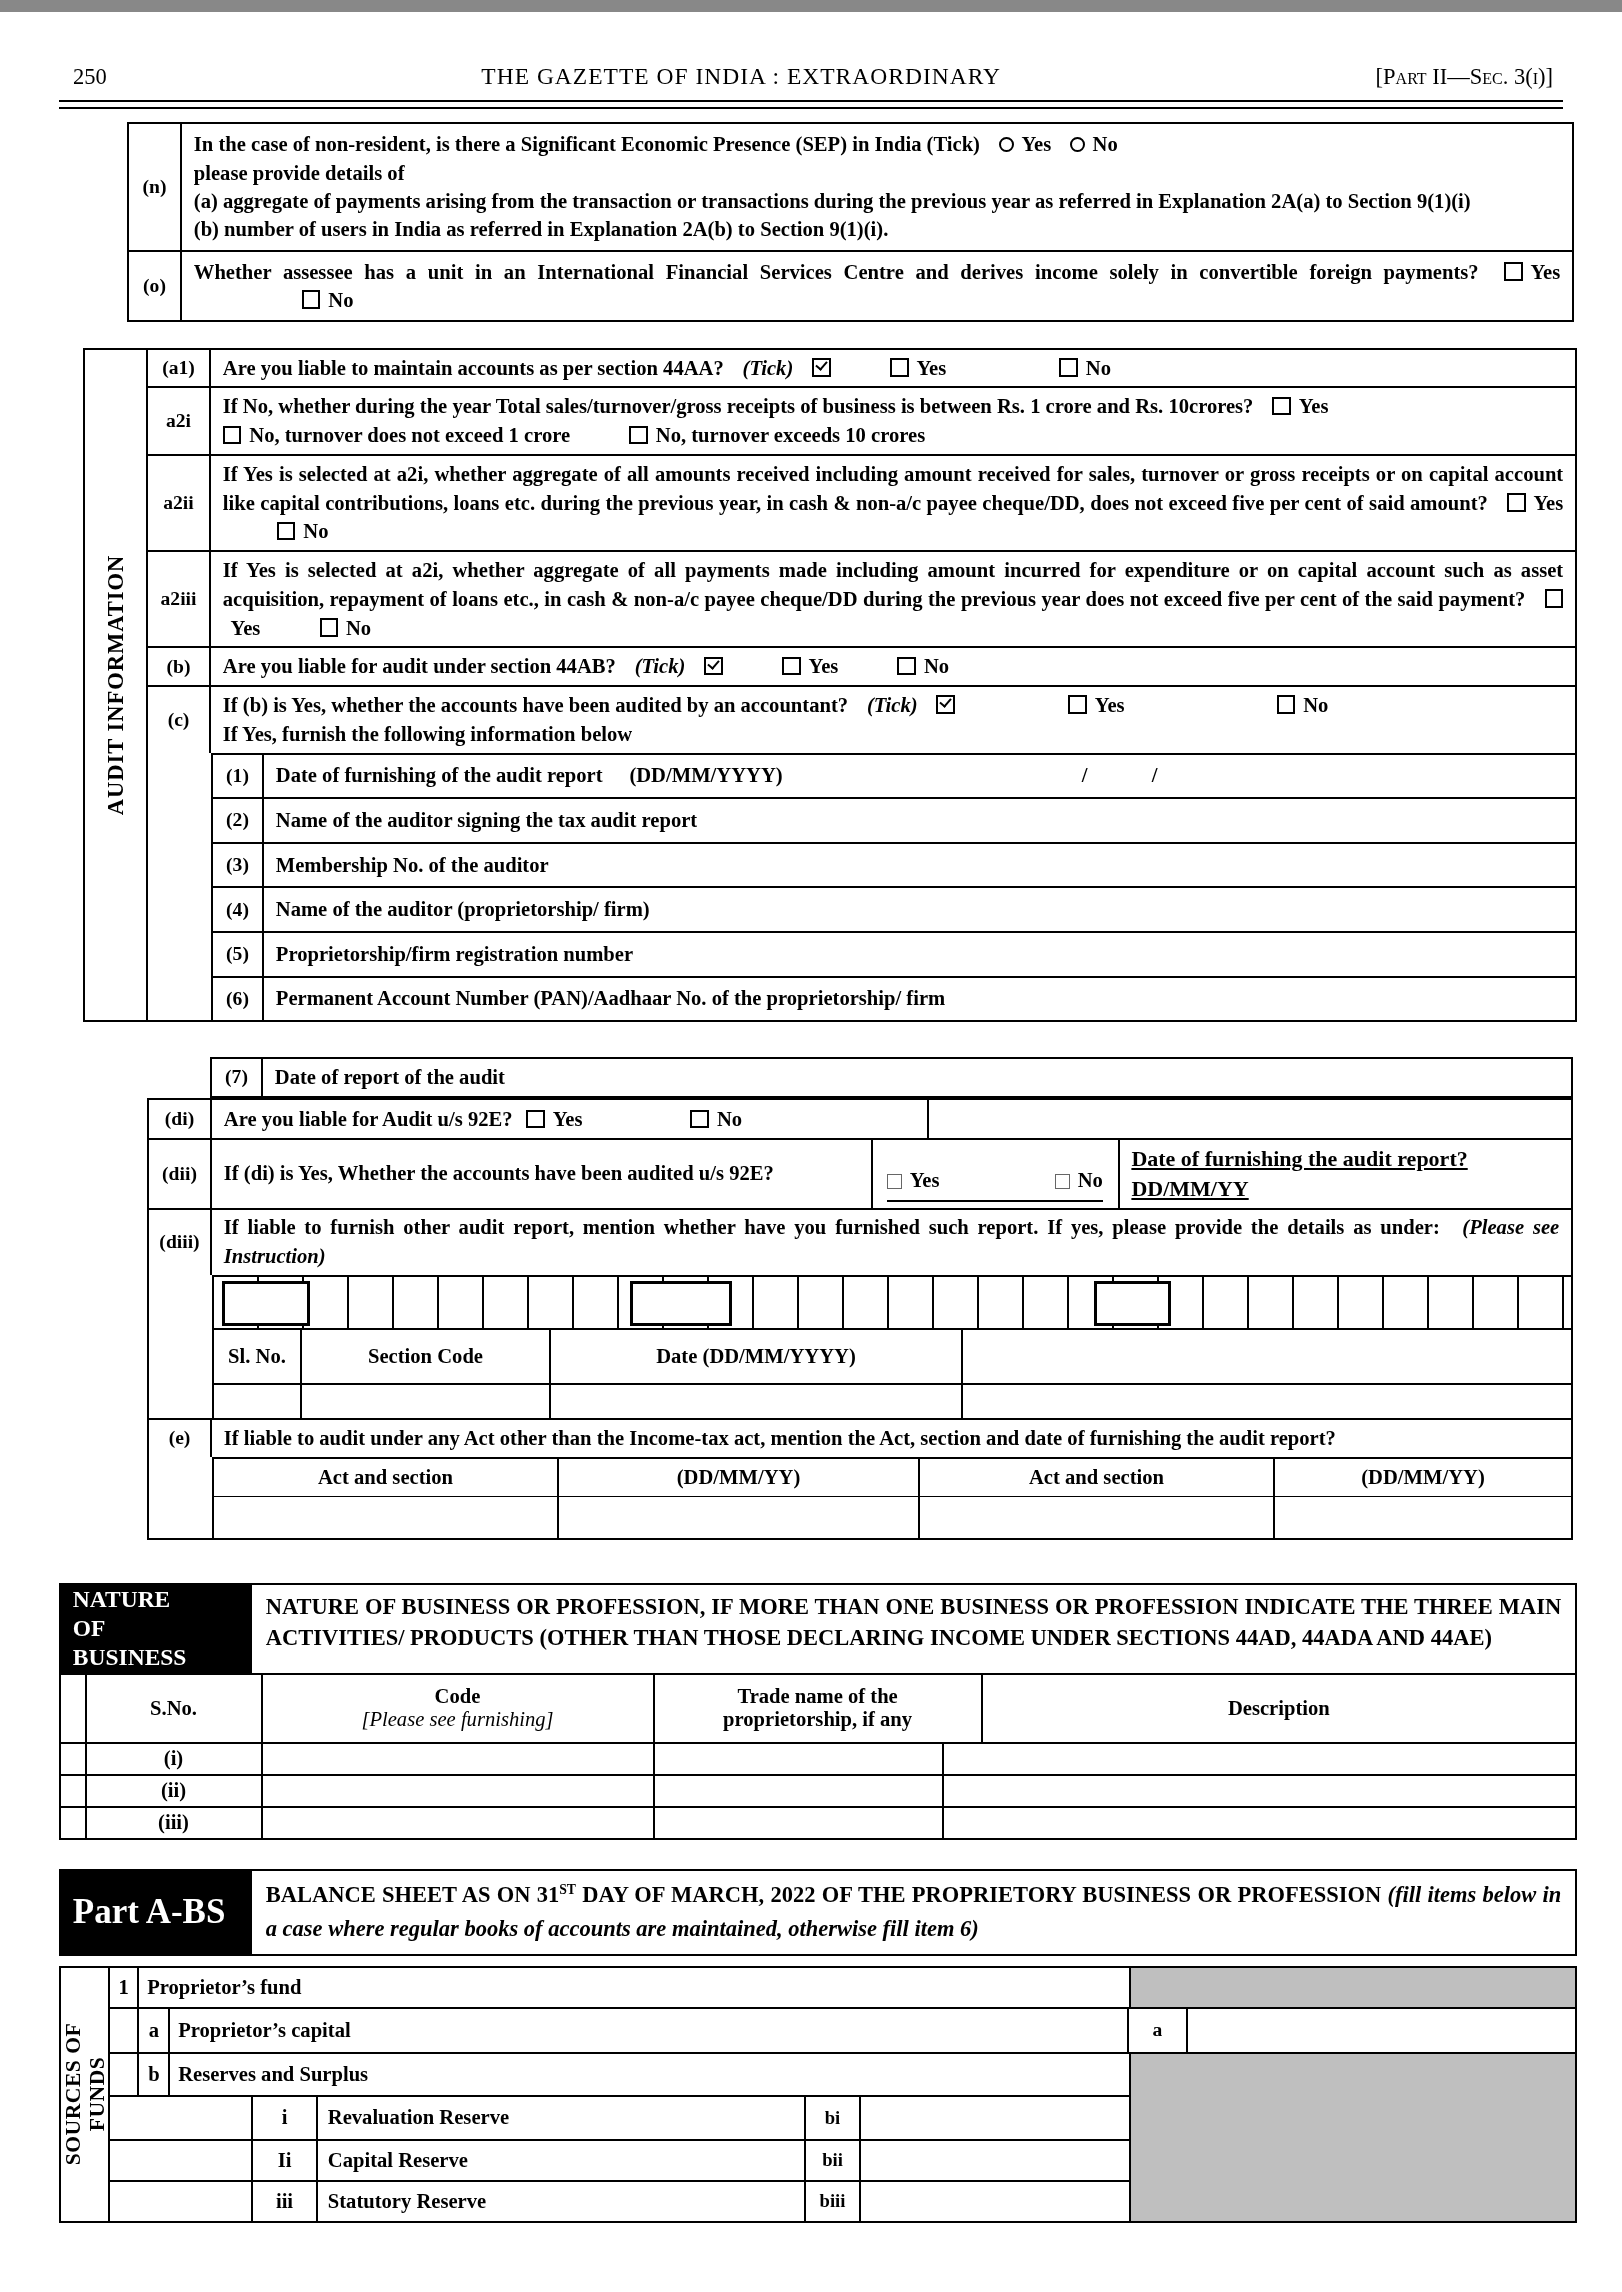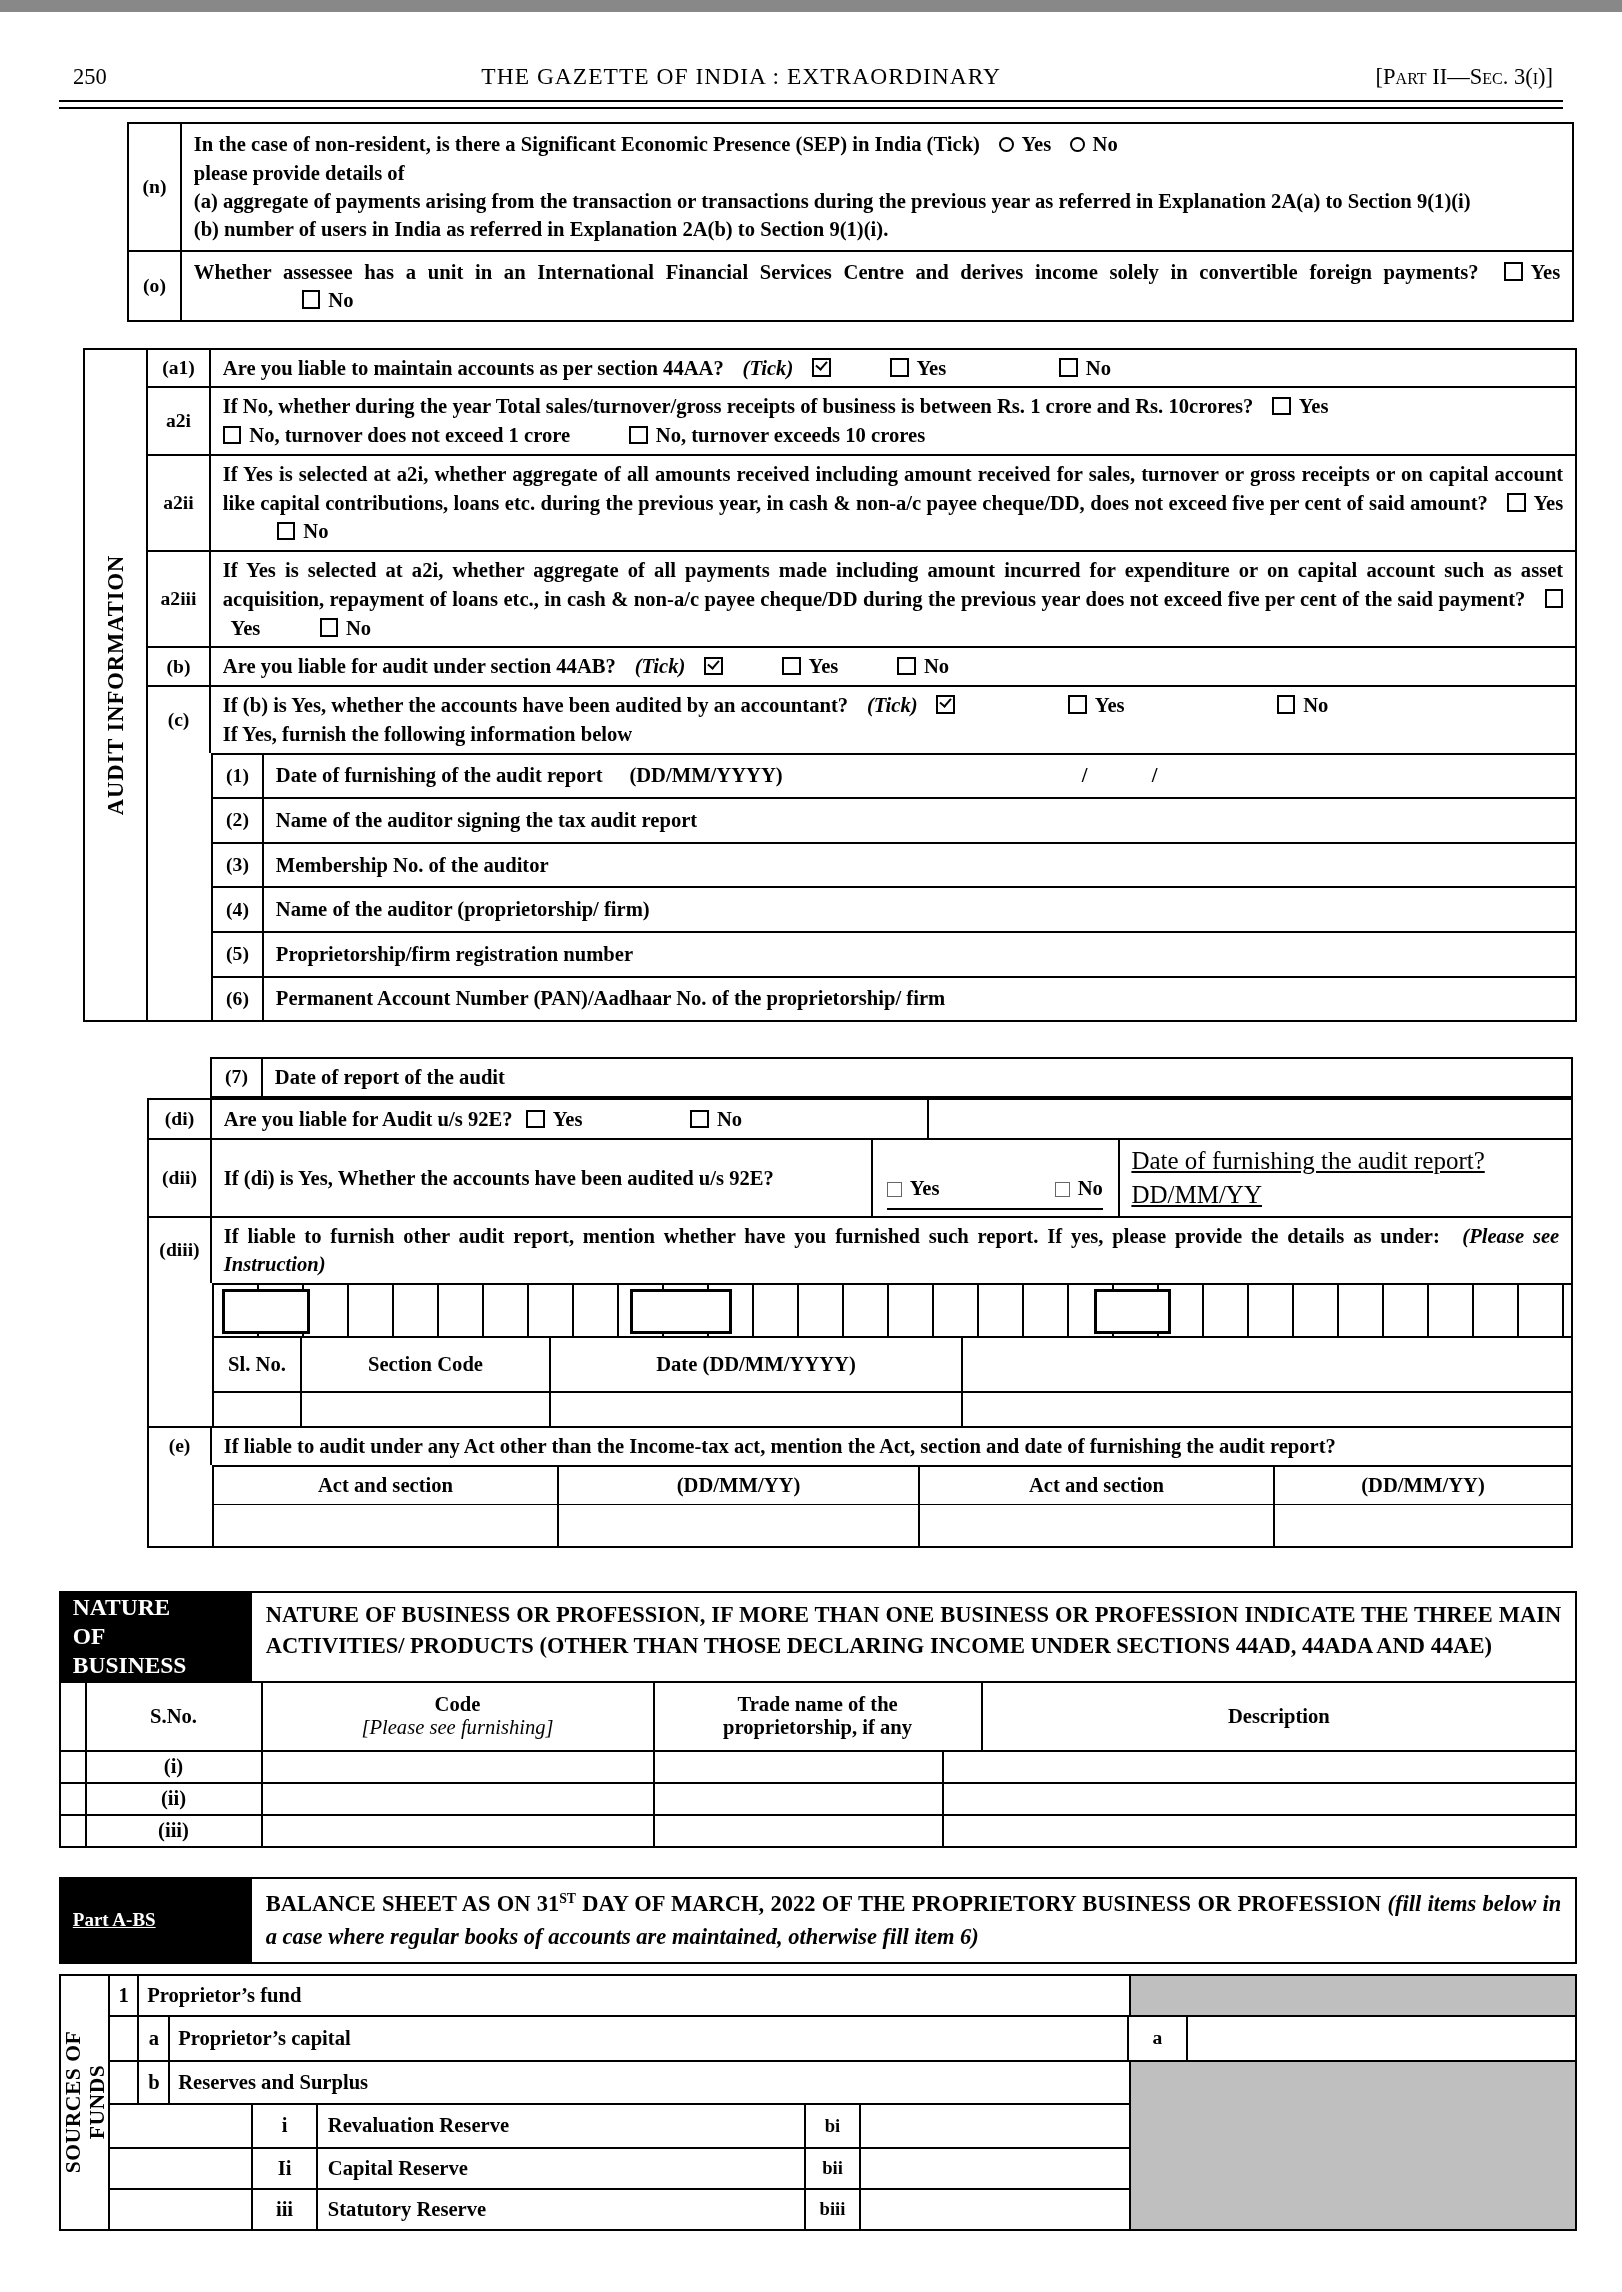--- a/index.html
+++ b/index.html
@@ -40,21 +40,21 @@
   .icode{width:49px;flex:none;border-right:2px solid #000;display:flex;align-items:center;justify-content:center;font-weight:bold;font-size:19.6px;}
   .items .acont{padding:6.9px 11.8px;}
   .t2{margin:35px 0 0 147px;width:1426px;}
   .r7{margin-left:63px;border:2.5px solid #000;display:flex;}
   .t2main{border:2.5px solid #000;border-top:2.9px solid #000;}
   .dicont{width:691px;flex:none;border-right:2px solid #000;padding:7.8px 11.8px;font-weight:bold;font-size:20.6px;display:flex;align-items:center;}
   .diempty{flex:1;}
   .qcell{width:635px;flex:none;border-right:2px solid #000;padding:7.8px 11.8px;font-weight:bold;font-size:20.6px;display:flex;align-items:center;}
   .yncell{width:245px;flex:none;border-right:2px solid #000;display:flex;align-items:flex-end;justify-content:center;padding-bottom:5.9px;}
   .ynin{display:flex;align-items:center;width:88%;border-bottom:2.5px solid #000;padding-bottom:7.8px;justify-content:space-between;font-weight:bold;font-size:20.6px;}
-  .datecell{flex:1;padding:3.9px 11.8px;font-weight:normal;font-size:25px;line-height:1.35;}
+  .datecell{flex:1;padding:3.9px 11.8px;font-weight:bold;font-size:22px;line-height:1.35;}
   .datecell span{text-decoration:underline;}
   .gridrow{margin-left:63px;border-left:2px solid #000;height:51px;position:relative;
      background-image:repeating-linear-gradient(to right,transparent 0px,transparent 43px,#000 43px,#000 45px);}
   .gbox{position:absolute;top:3.9px;bottom:2px;border:3.9px solid #000;background:#fff;}
   .slrow{margin-left:63px;border-left:2px solid #000;display:flex;border-top:2px solid #000;}
   .slc{border-right:2px solid #000;display:flex;align-items:center;justify-content:center;font-weight:bold;font-size:20.6px;text-align:center;}
   .sl1{width:86px;} .sl2{width:247px;} .sl3{width:410px;} .slrest{flex:1;}
   .ehdr{margin-left:63px;border-left:2px solid #000;display:flex;border-top:2px solid #000;}
   .ec{border-right:2px solid #000;display:flex;align-items:center;justify-content:center;font-weight:bold;font-size:20.6px;}
   .ec1{width:343px;} .ec2{width:359px;} .ec3{width:353px;} .ecrest{flex:1;border-right:none;}
@@ -63,21 +63,21 @@
   .nhead{display:flex;}
   .blackbox{width:191px;flex:none;background:#000;color:#fff;font-weight:bold;display:flex;align-items:center;padding-left:11.8px;box-sizing:border-box;}
   .blackbox .two{font-size:23.5px;line-height:1.25;}
   .ntext{flex:1;padding:7.8px 13.7px;font-weight:bold;font-size:22.5px;line-height:1.35;text-align:justify;}
   .ntable .arow{border-top:2px solid #000;}
   .nc{border-right:2px solid #000;display:flex;align-items:center;justify-content:center;text-align:center;font-weight:bold;font-size:20.6px;flex:none;}
   .nc0{width:23.5px;} .nc1{width:174px;} .nc2{width:390px;flex-direction:column;} .nc3{width:287px;} .ncrest{flex:1;border-right:none;}
   .nbody{min-height:30px;}
   
   .pabs{margin:29px 0 0 59px;width:1514px;border:2.5px solid #000;display:flex;}
-  .pabs .blackbox{font-size:19px;text-decoration:underline;}
+  .pabs .blackbox{font-size:35px;}
   .pabstext{flex:1;padding:7.8px 13.7px;font-weight:bold;font-size:22.5px;line-height:1.5;text-align:justify;}
   sup{font-size:13.7px;}
   
   .bs{margin:9.8px 0 0 59px;width:1514px;border:2.5px solid #000;display:flex;}
   .bs .vstrip{width:47px;}
   .bs .vstrip span{font-size:21.6px;width:211px;text-align:center;line-height:1.12;white-space:normal;letter-spacing:0.5px;}
   .bsrow{display:flex;min-height:39px;align-items:stretch;}
   .bsrow + .bsrow, .bsgroup{border-top:2px solid #000;}
   .bc{border-right:2px solid #000;display:flex;align-items:center;justify-content:center;font-weight:bold;font-size:20.6px;flex:none;}
   .bnum{width:27.4px;} .blet{width:29px;}

